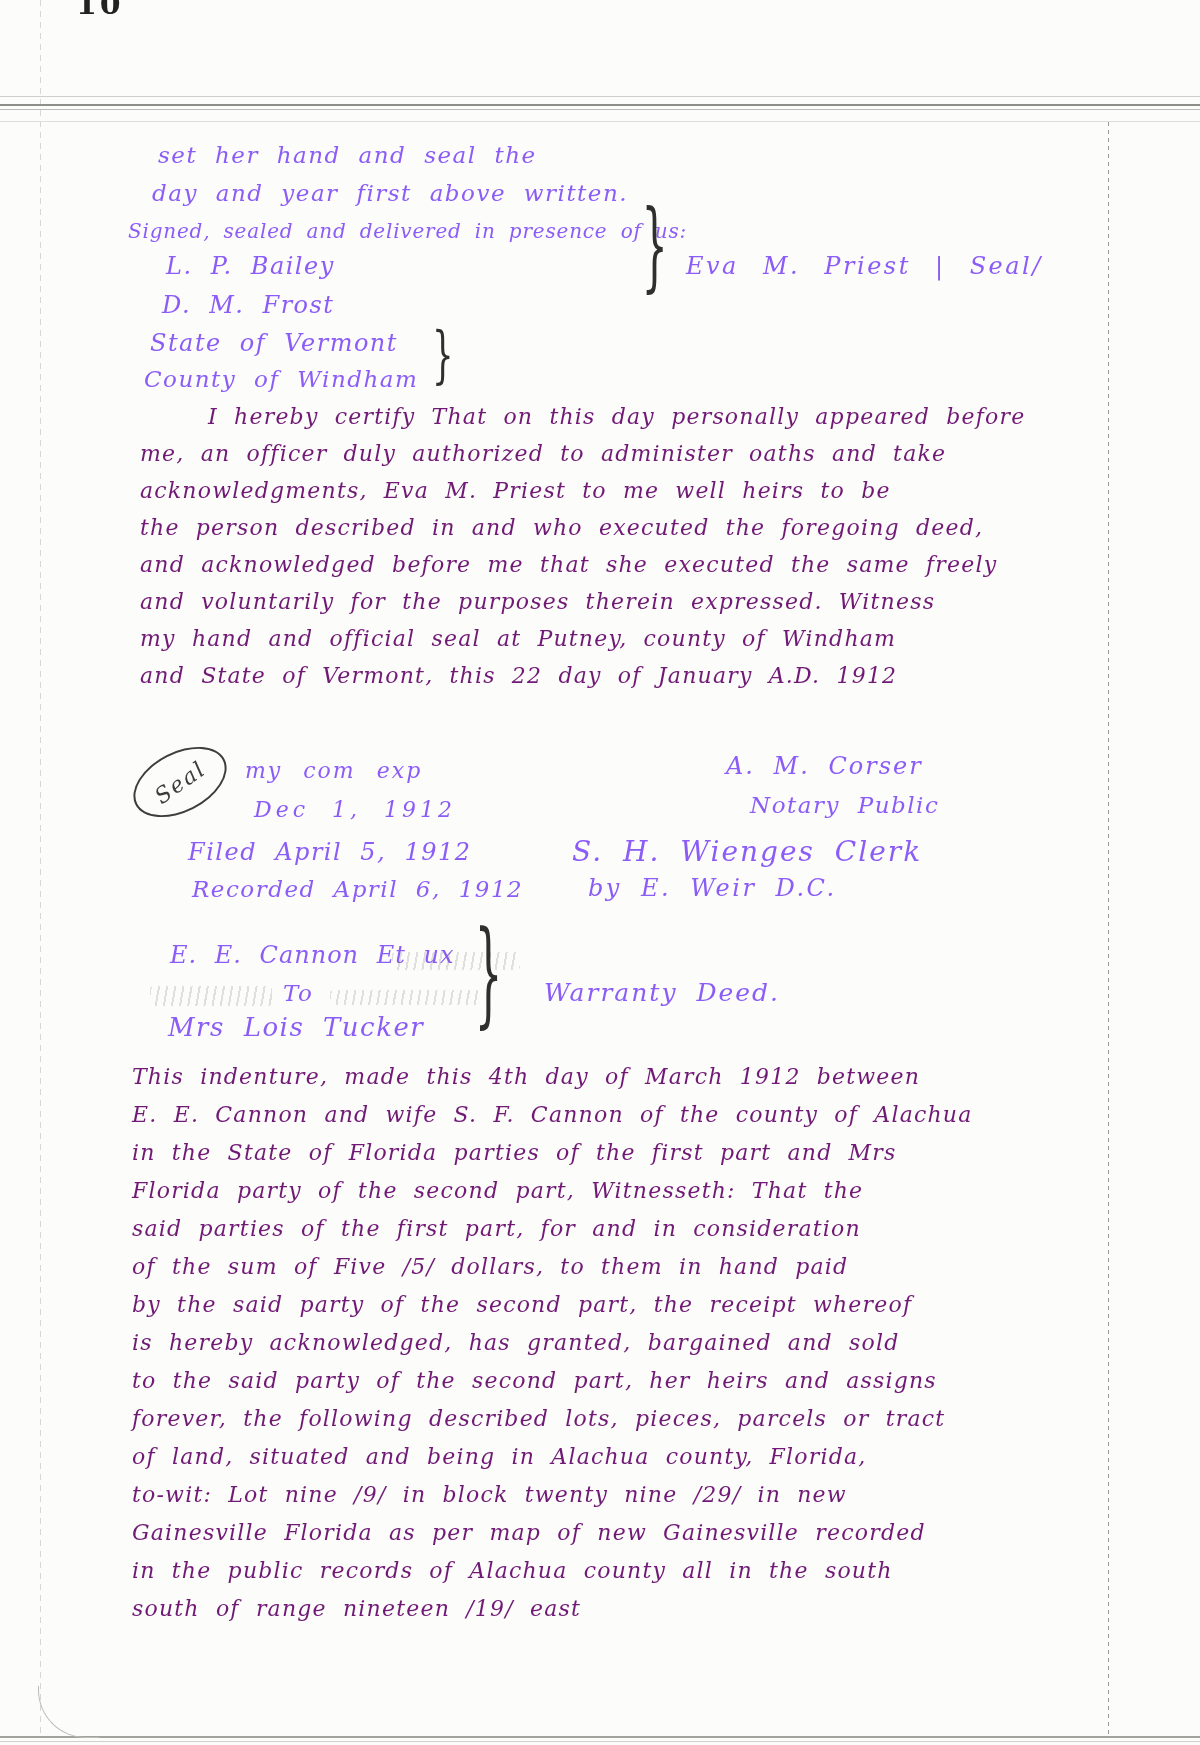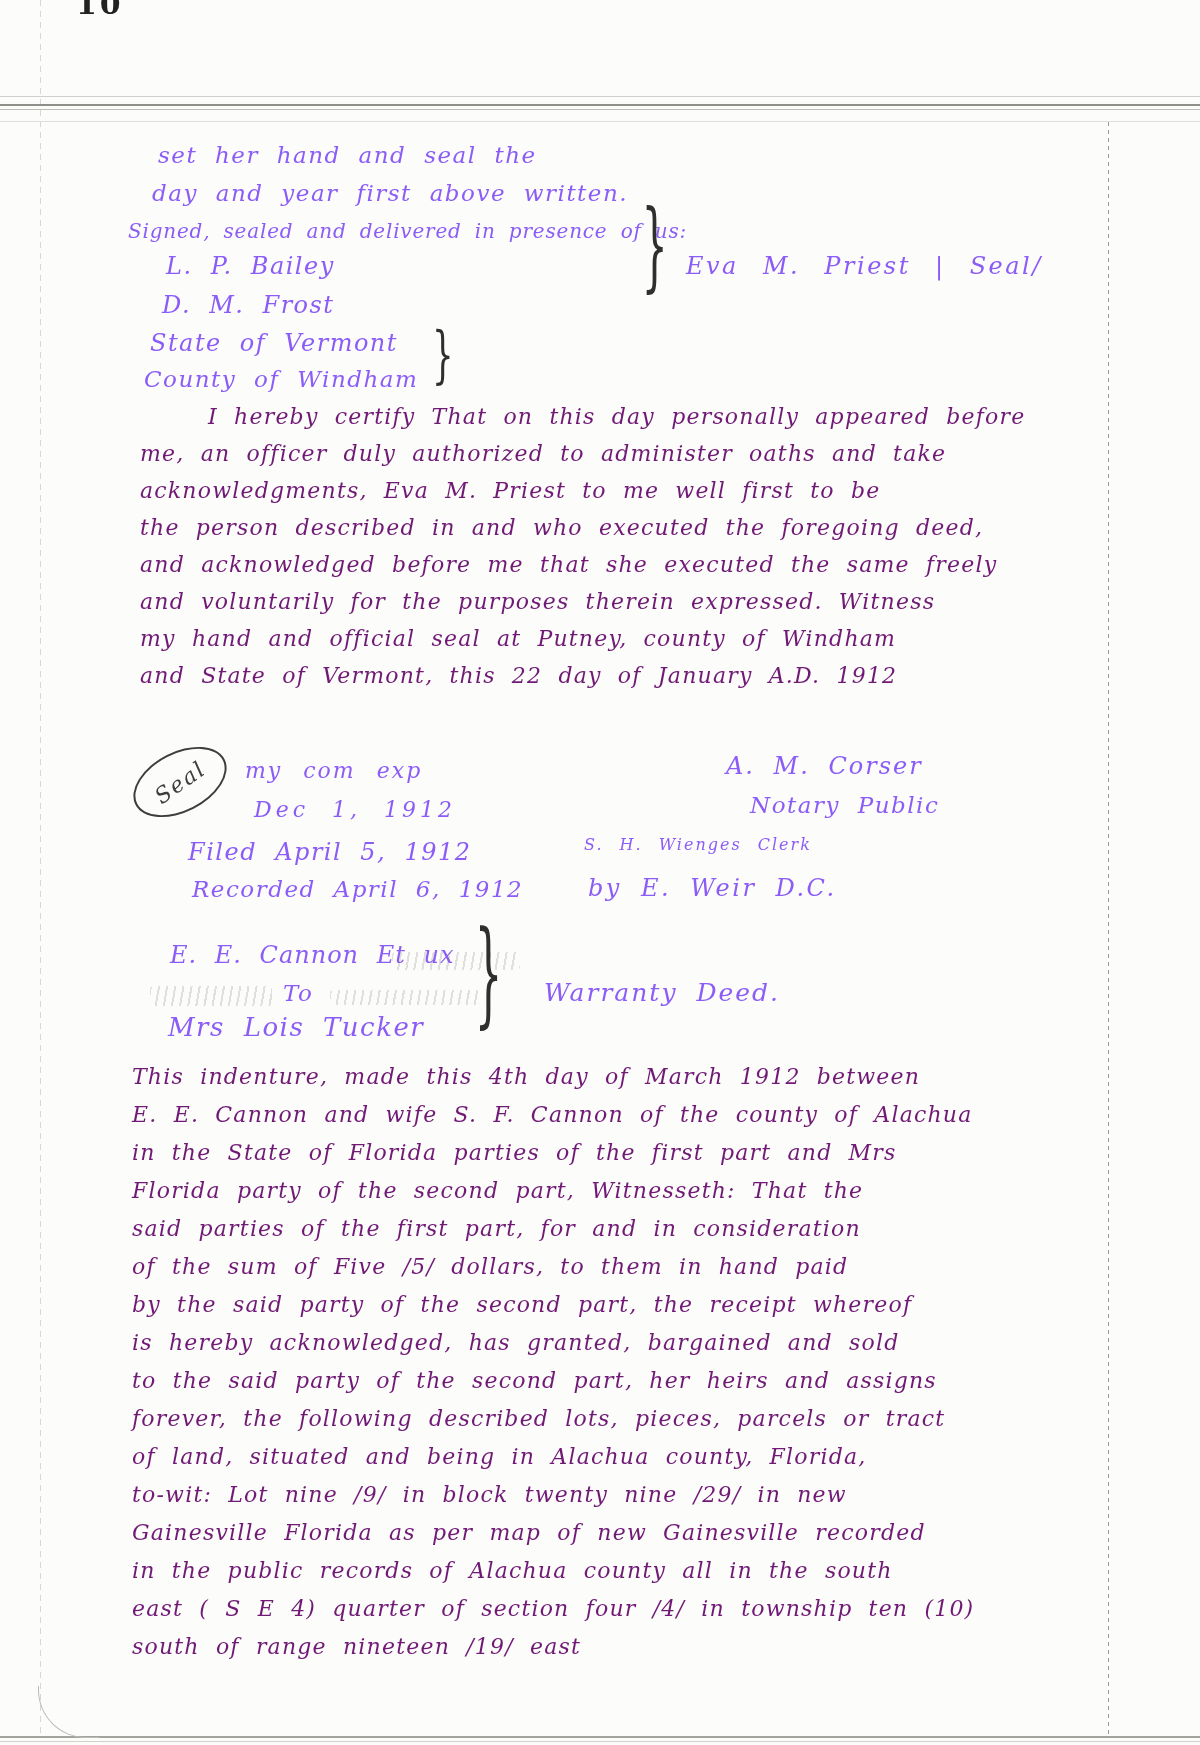--- a/index.html
+++ b/index.html
@@ -86,40 +86,40 @@
 
 <div class="hw" style="left:686px;top:252px;font-size:24px;letter-spacing:2.5px;word-spacing:14px;">Eva M. Priest | Seal/</div>
 
 <div class="hw" style="left:150px;top:329px;font-size:24px;">State of Vermont</div>
 <div class="hw" style="left:144px;top:366px;font-size:23px;">County of Windham</div>
 <span class="brace" style="left:432px;top:334px;font-size:34px;transform:scaleY(1.8);">}</span>
 
 <div class="para" style="left:140px;top:398px;">
   <div class="ln indent">I hereby certify That on this day personally appeared before</div>
   <div class="ln">me, an officer duly authorized to administer oaths and take</div>
-  <div class="ln">acknowledgments, Eva M. Priest to me well first to be</div>
+  <div class="ln">acknowledgments, Eva M. Priest to me well heirs to be</div>
   <div class="ln">the person described in and who executed the foregoing deed,</div>
   <div class="ln">and acknowledged before me that she executed the same freely</div>
   <div class="ln">and voluntarily for the purposes therein expressed. Witness</div>
   <div class="ln">my hand and official seal at Putney, county of Windham</div>
   <div class="ln">and State of Vermont, this 22 day of January A.D. 1912</div>
 </div>
 
 <div class="seal">
   <span>Seal</span>
 </div>
 
 <div class="hw" style="left:245px;top:758px;font-size:22px;letter-spacing:2px;word-spacing:12px;">my com exp</div>
 <div class="hw" style="left:254px;top:797px;font-size:22px;letter-spacing:4px;word-spacing:12px;text-align:right;">Dec 1, 1912</div>
 
 <div class="hw" style="left:726px;top:752px;font-size:24px;letter-spacing:2px;">A. M. Corser</div>
 <div class="hw" style="left:750px;top:792px;font-size:23px;">Notary Public</div>
 
 <div class="hw" style="left:188px;top:838px;font-size:24px;">Filed April 5, 1912</div>
-<div class="hw" style="left:584px;top:835px;font-size:16px;letter-spacing:2px;">S. H. Wienges Clerk</div>
+<div class="hw" style="left:572px;top:835px;font-size:28px;letter-spacing:2px;">S. H. Wienges Clerk</div>
 <div class="hw" style="left:192px;top:876px;font-size:23px;">Recorded April 6, 1912</div>
 <div class="hw" style="left:588px;top:874px;font-size:24px;letter-spacing:2.5px;">by E. Weir  D.C.</div>
 
 <div class="hw" style="left:170px;top:941px;font-size:24px;letter-spacing:1px;">E. E. Cannon Et ux</div>
 <div class="ghost" style="left:392px;top:952px;width:128px;height:18px;"></div>
 <div class="hw" style="left:283px;top:980px;font-size:23px;">To</div>
 <div class="ghost" style="left:150px;top:986px;width:122px;height:20px;"></div>
 <div class="ghost" style="left:330px;top:990px;width:150px;height:15px;"></div>
 <div class="hw" style="left:168px;top:1012px;font-size:26px;">Mrs Lois Tucker</div>
 
@@ -135,15 +135,14 @@
   <div class="ln">said parties of the first part, for and in consideration</div>
   <div class="ln">of the sum of Five /5/ dollars, to them in hand paid</div>
   <div class="ln">by the said party of the second part, the receipt whereof</div>
   <div class="ln">is hereby acknowledged, has granted, bargained and sold</div>
   <div class="ln">to the said party of the second part, her heirs and assigns</div>
   <div class="ln">forever, the following described lots, pieces, parcels or tract</div>
   <div class="ln">of land, situated and being in Alachua county, Florida,</div>
   <div class="ln">to-wit: Lot nine /9/ in block twenty nine /29/ in new</div>
   <div class="ln">Gainesville Florida as per map of new Gainesville recorded</div>
   <div class="ln">in the public records of Alachua county all in the south</div>
-  <div class="ln">east ( S E 4) quarter of section four /4/ in township ten (10)</div>
   <div class="ln">south of range nineteen /19/ east</div>
 </div>
 
 </body></html>

